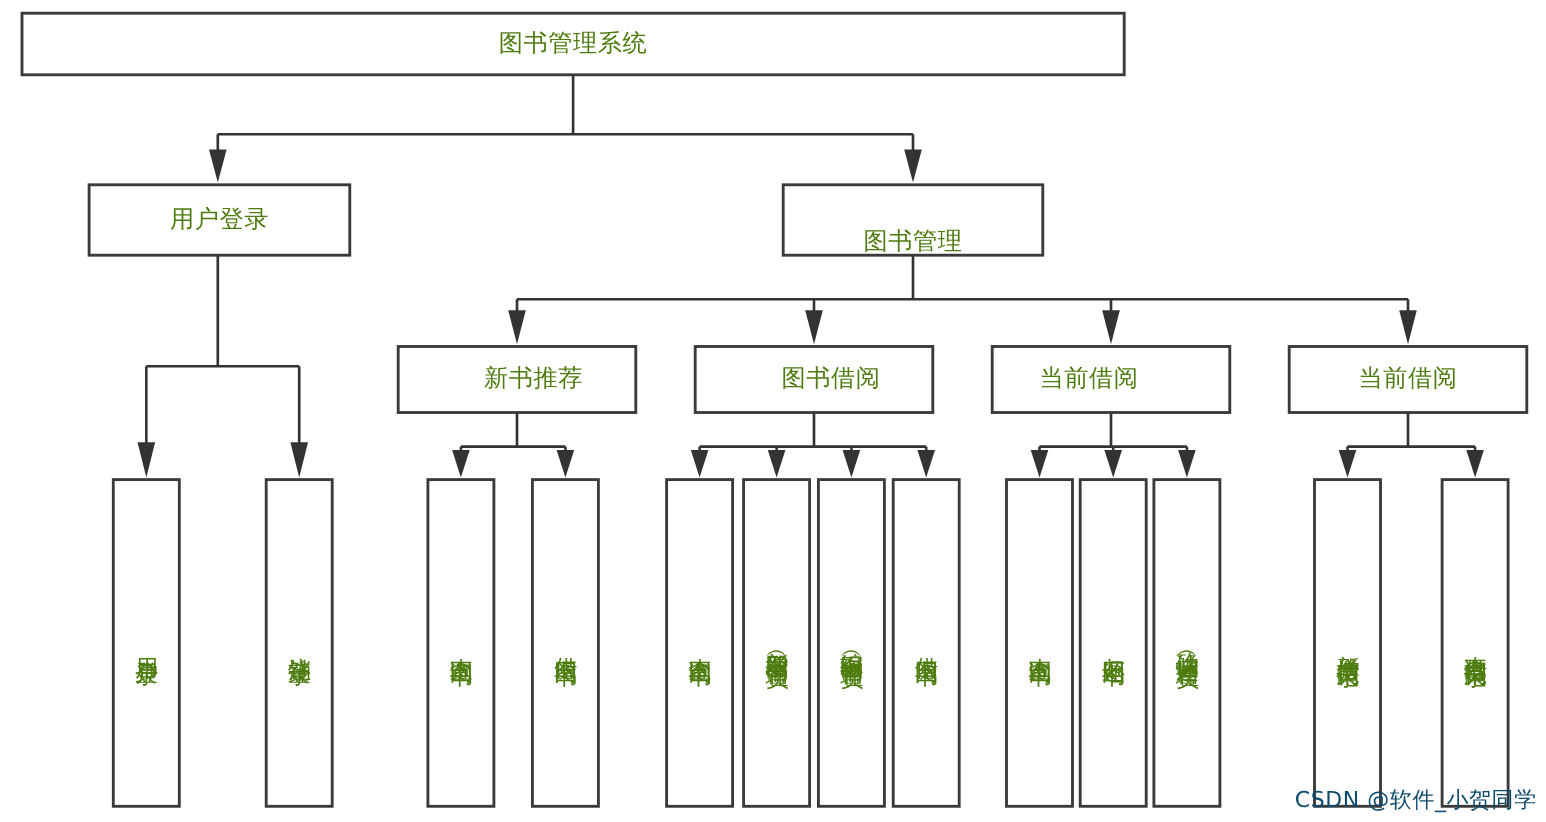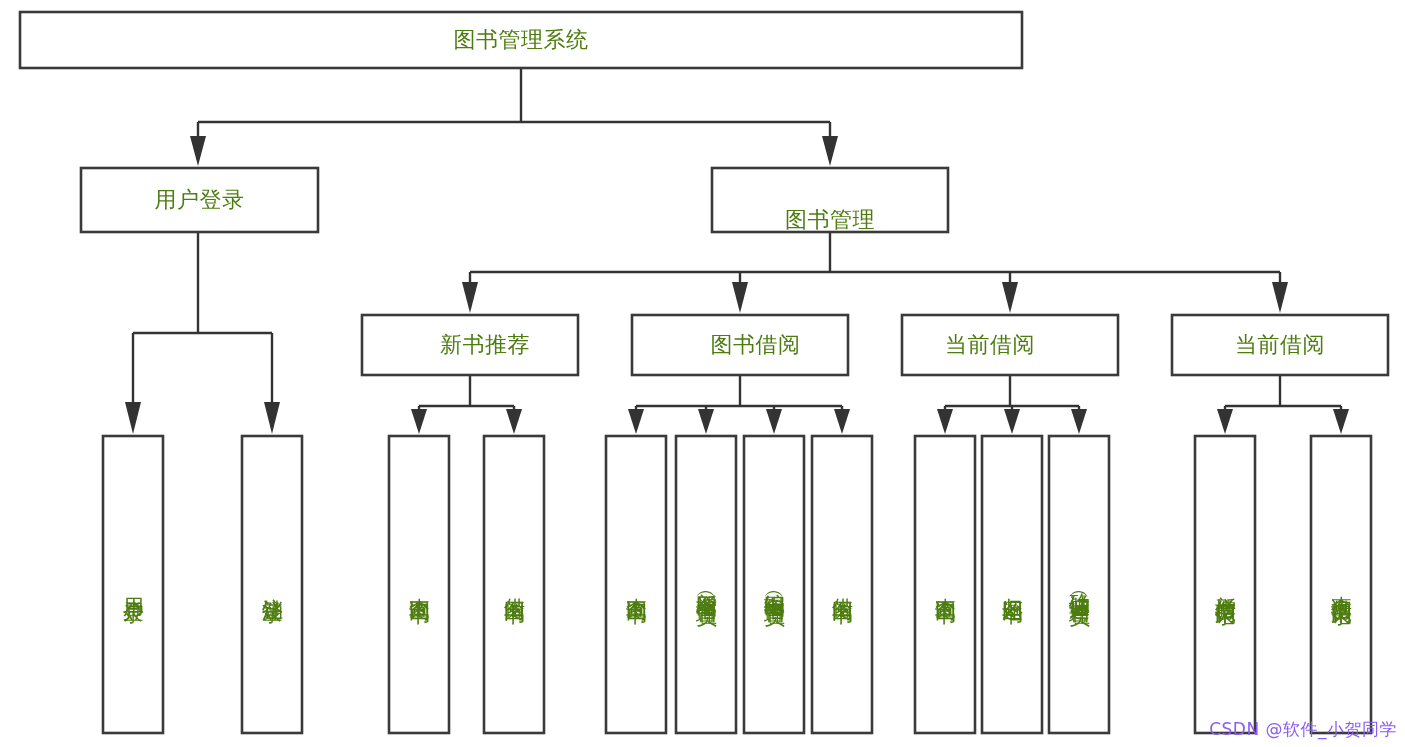--- a/index.html
+++ b/index.html
@@ -60,22 +60,22 @@
     text-orientation: upright;
     font-size: 21px;
     line-height: 1.18;
     letter-spacing: 2px;
     white-space: nowrap;
   }
   .watermark {
     position: absolute;
     right: 8px;
     bottom: 6px;
-    font-size: 17px;
-    color: #8b5cf6;
+    font-size: 20px;
+    color: #0c4a6e;
     white-space: nowrap;
     letter-spacing: 0.5px;
   }
 </style>
 </head>
 <body>
 
 <div id="diagram-root">
 
   <svg class="flow" viewBox="0 0 1405 747">

